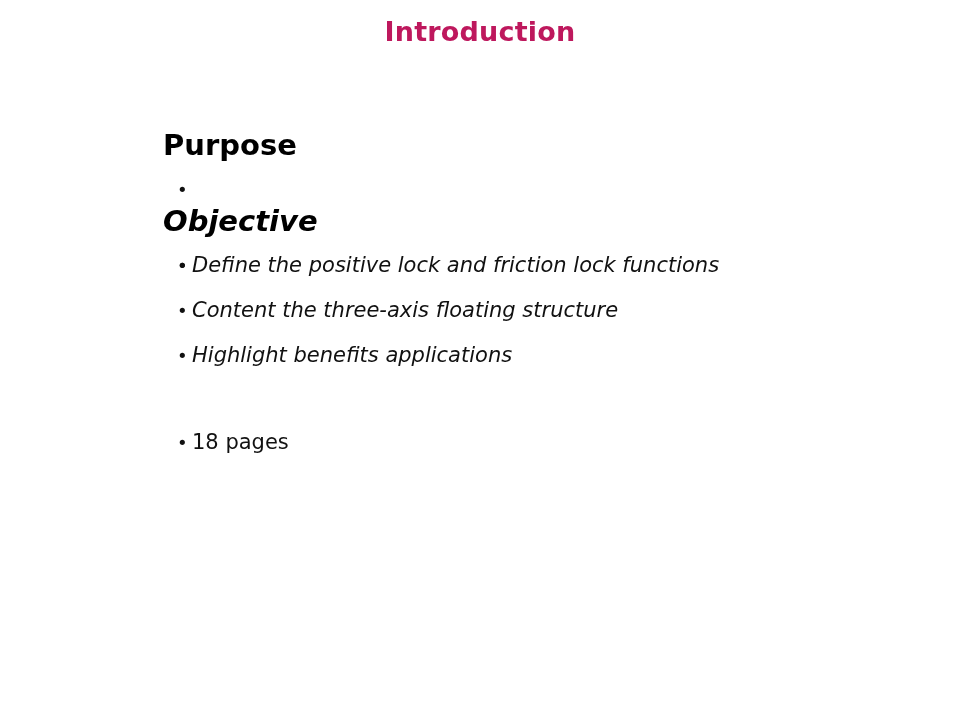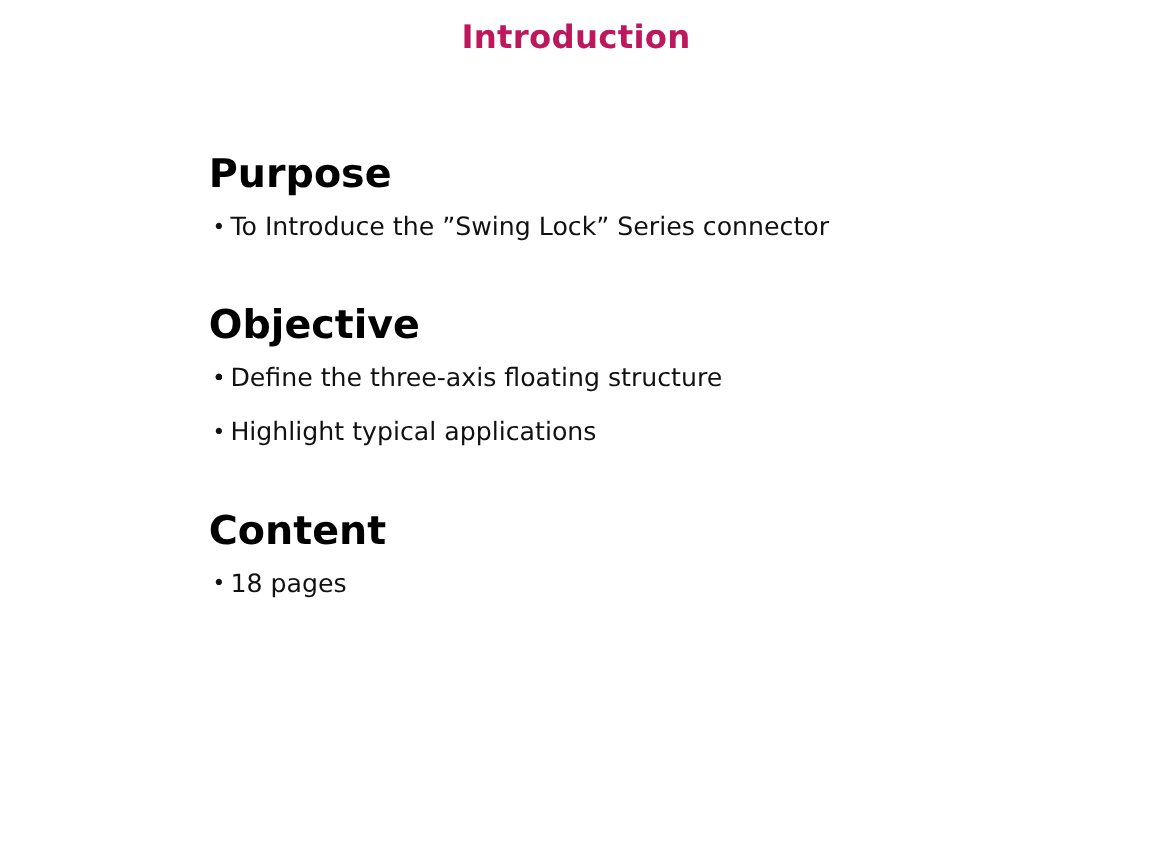--- a/index.html
+++ b/index.html
@@ -48,31 +48,32 @@
 
   .section {
     margin: 0;
     padding: 0;
   }
   .section + .section {
     margin-top: 42px;
   }
   .section-objective {
     margin-top: 43px;
+    font-style: italic;
   }
   .section-content {
     margin-top: 43px;
   }
 
   .section-heading {
-    font-size: 33px;
+    font-size: 29px;
     font-weight: bold;
     line-height: 34px;
     color: #000000;
-    margin: 0 0 5px 16px;
+    margin: 0 0 5px 5px;
     white-space: nowrap;
   }
 
   .bullet-list {
     list-style: none;
     margin: 0;
     padding: 0;
   }
 
   .bullet-item {
@@ -105,47 +106,46 @@
 
   <div class="slide-title">Introduction</div>
 
   <div class="body-area">
 
     <div class="section section-purpose">
       <div class="section-heading">Purpose</div>
       <ul class="bullet-list">
         <li class="bullet-item">
           <span class="bullet-dot">•</span>
-          <span class="bullet-text">To Introduce the ”Swing Lock” Series connector</span>
         </li>
       </ul>
     </div>
 
     <div class="section section-objective">
       <div class="section-heading">Objective</div>
       <ul class="bullet-list">
         <li class="bullet-item">
           <span class="bullet-dot">•</span>
         </li>
         <li class="bullet-item">
           <span class="bullet-dot">•</span>
+          <span class="bullet-text">Define the positive lock and friction lock functions</span>
         </li>
         <li class="bullet-item">
           <span class="bullet-dot">•</span>
-          <span class="bullet-text">Define the three-axis floating structure</span>
+          <span class="bullet-text">Content the three-axis floating structure</span>
         </li>
         <li class="bullet-item">
           <span class="bullet-dot">•</span>
-          <span class="bullet-text">Highlight typical applications</span>
+          <span class="bullet-text">Highlight benefits applications</span>
         </li>
       </ul>
     </div>
 
     <div class="section section-content">
-      <div class="section-heading">Content</div>
       <ul class="bullet-list">
         <li class="bullet-item">
           <span class="bullet-dot">•</span>
           <span class="bullet-text">18 pages</span>
         </li>
       </ul>
     </div>
 
   </div>
 </div>

